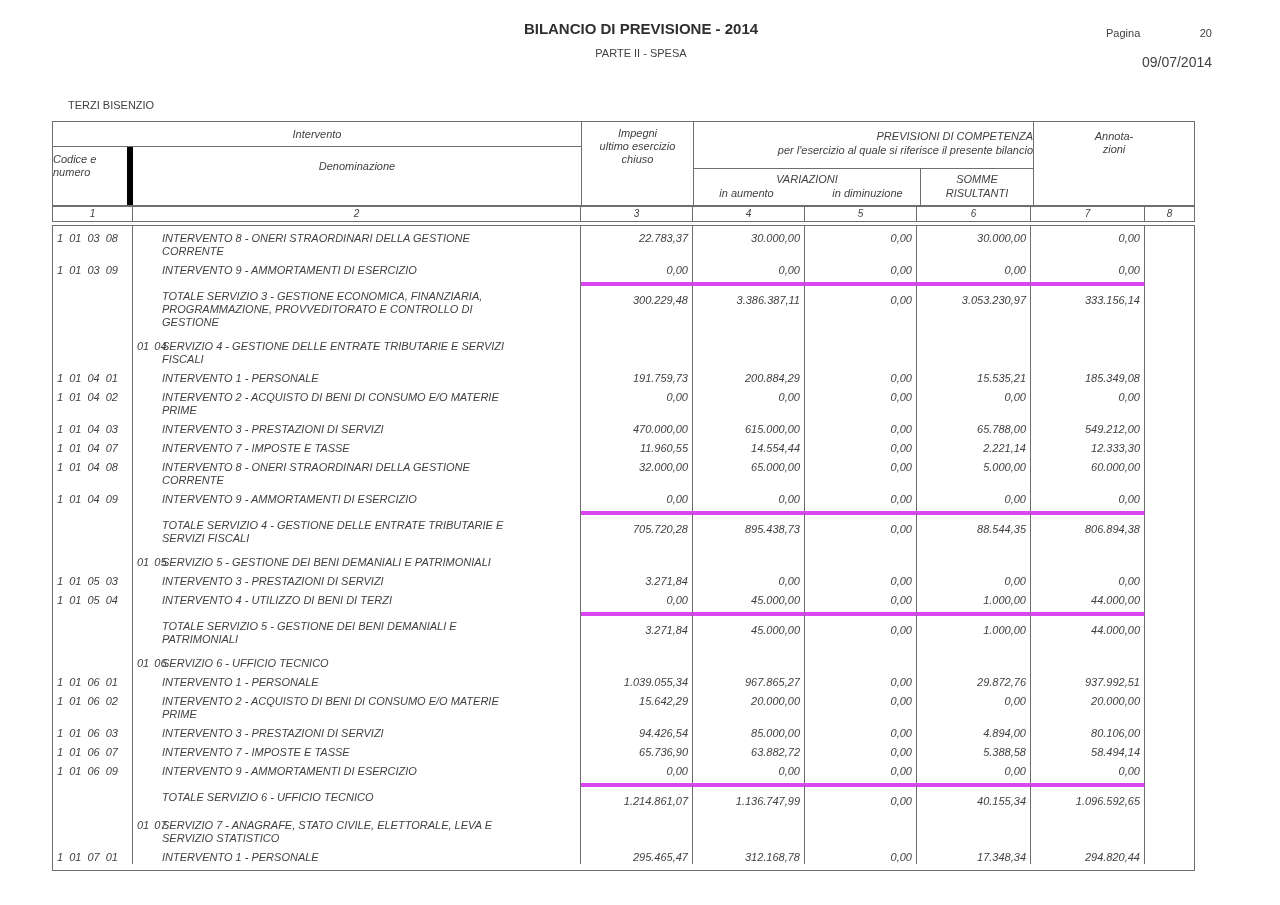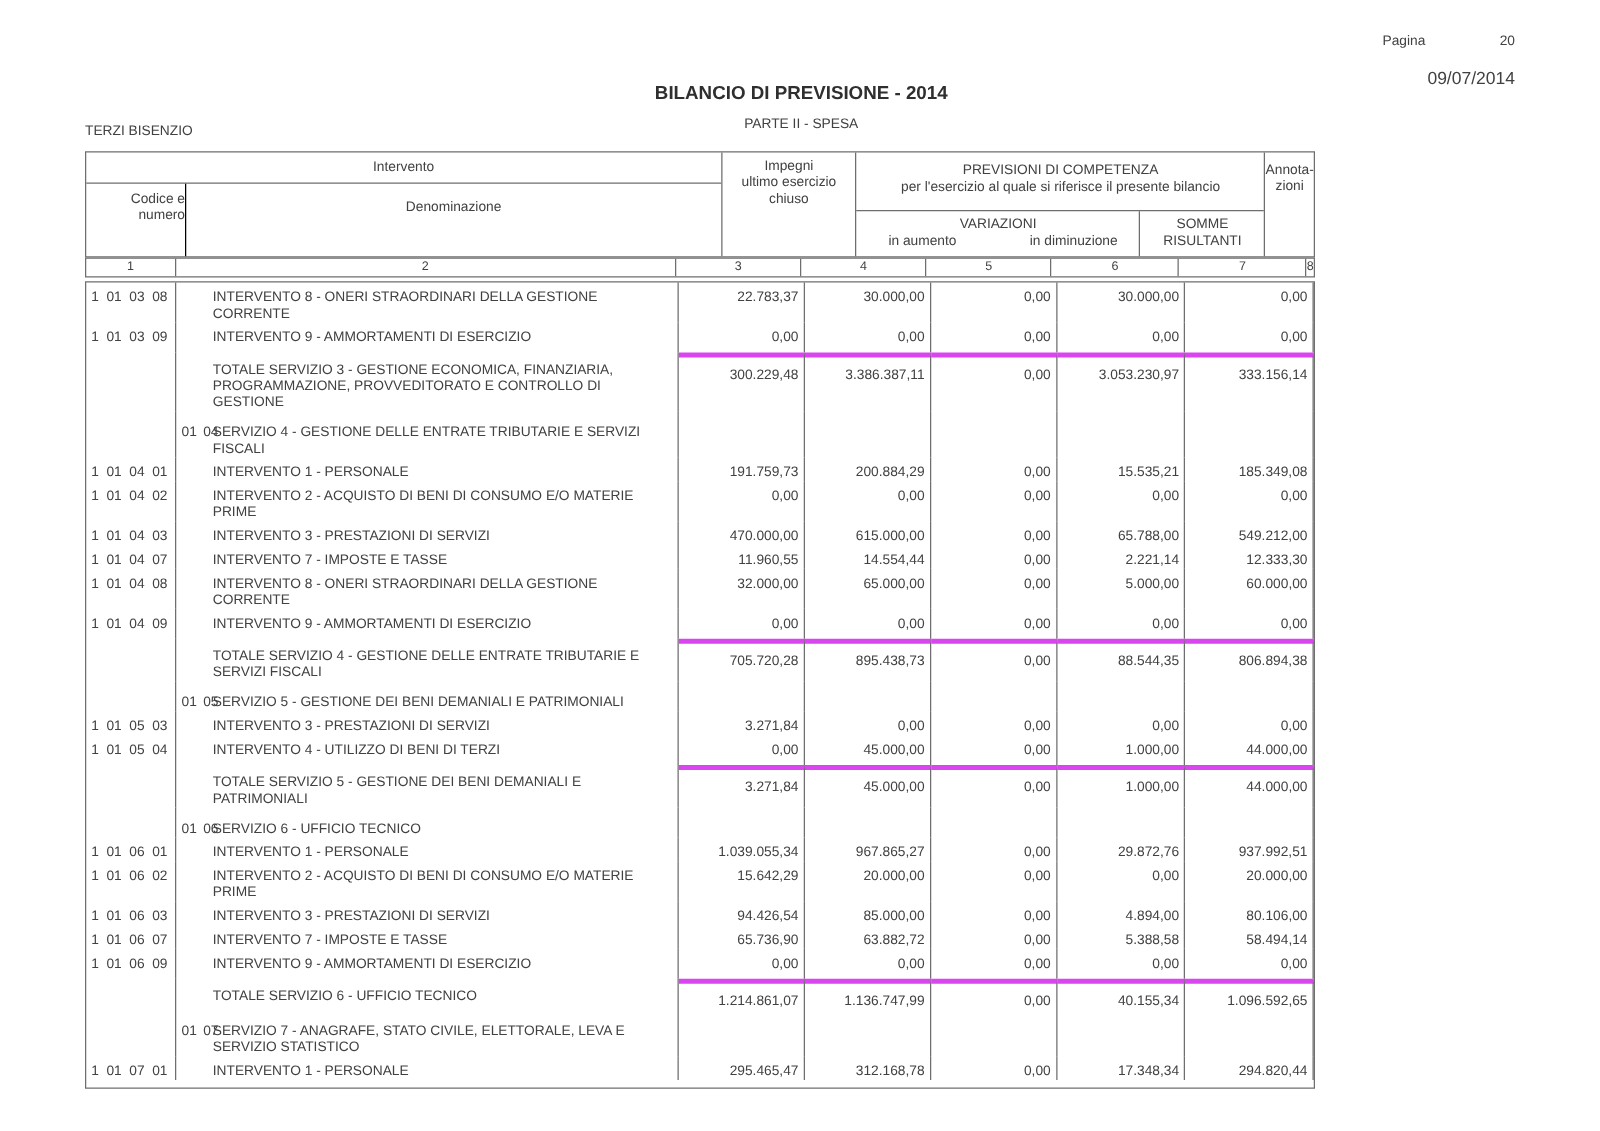--- a/index.html
+++ b/index.html
@@ -2,37 +2,37 @@
 <html><head>
 <meta charset="utf-8">
 <style>
   * { margin:0; padding:0; box-sizing:border-box; }
   html,body { background:#e8e8e8; }
   body { font-family:"Liberation Sans", sans-serif; }
   .page { position:relative; width:1280px; height:905px; background:#ffffff; overflow:hidden;
           color:#414141; }
   
   .hdr-center { position:absolute; left:70px; top:20px; width:1142px; text-align:center; }
-  .doc-title { font-size:15px; font-weight:bold; color:#2f2f2f;margin-top:46px; }
+  .doc-title { font-size:15px; font-weight:bold; color:#2f2f2f; }
   .doc-subtitle { margin-top:10px; font-size:11px; }
   .pagina-row { position:absolute; top:27px; right:68px; width:106px; display:flex;
                 justify-content:space-between; font-size:11px; }
   .doc-date { position:absolute; top:54px; right:68px; font-size:14px; }
   .entity { position:absolute; top:99px; left:68px; font-size:11px; }
   
-  .tbl { position:absolute; left:68px; top:121px; width:984px; font-size:11px; }
+  .tbl { position:absolute; left:52px; top:121px; width:1143px; font-size:11px;font-style:italic; }
   .thead { display:flex; height:85px; border:1px solid #6e6e6e; }
   .h-left { width:528px; display:flex; flex-direction:column; }
   .h-int { height:25px; border-bottom:1px solid #6e6e6e; display:flex; align-items:center; justify-content:center; }
   .h-lb { flex:1; display:flex; }
-  .h-code { width:80px; border-right:1px solid #000000; text-align:right; padding-top:6px; line-height:13px; white-space:pre-line; }
+  .h-code { width:80px; border-right:6px solid #000000; text-align:left; padding-top:6px; line-height:13px; white-space:pre-line; }
   .h-denom { flex:1; text-align:center; padding-top:13px; }
   .h-c3, .h-c4 { width:112px; border-left:1px solid #6e6e6e; text-align:center; padding-top:5px; line-height:13px; white-space:pre-line; }
   .h-comp { width:340px; border-left:1px solid #6e6e6e; display:flex; flex-direction:column; }
-  .h-comp-top { height:47px; border-bottom:1px solid #6e6e6e; text-align:center; padding-top:7px; line-height:14px; }
+  .h-comp-top { height:47px; border-bottom:1px solid #6e6e6e; text-align:right; padding-top:7px; line-height:14px; }
   .h-comp-bot { flex:1; display:flex; }
   .h-var { width:226px; text-align:center; padding-top:3px; line-height:14px; }
   .h-var-cols { display:flex;gap:16px; }
   .h-var-cols > div { flex:1; }
   .h-somme { flex:1; border-left:1px solid #6e6e6e; text-align:center; padding-top:3px; line-height:14px; white-space:pre-line; }
   .h-c8 { flex:1; border-left:1px solid #6e6e6e; text-align:center; padding-top:8px; line-height:13px; white-space:pre-line; }
   .tnums { display:flex; height:16px; border:1px solid #6e6e6e; font-size:10px; }
   .tnums > div { border-right:1px solid #6e6e6e; text-align:center; line-height:14px; }
   .tnums > div:last-child { border-right:none; flex:1; }
   .n-w1 { width:80px; } .n-w2 { width:448px; }

